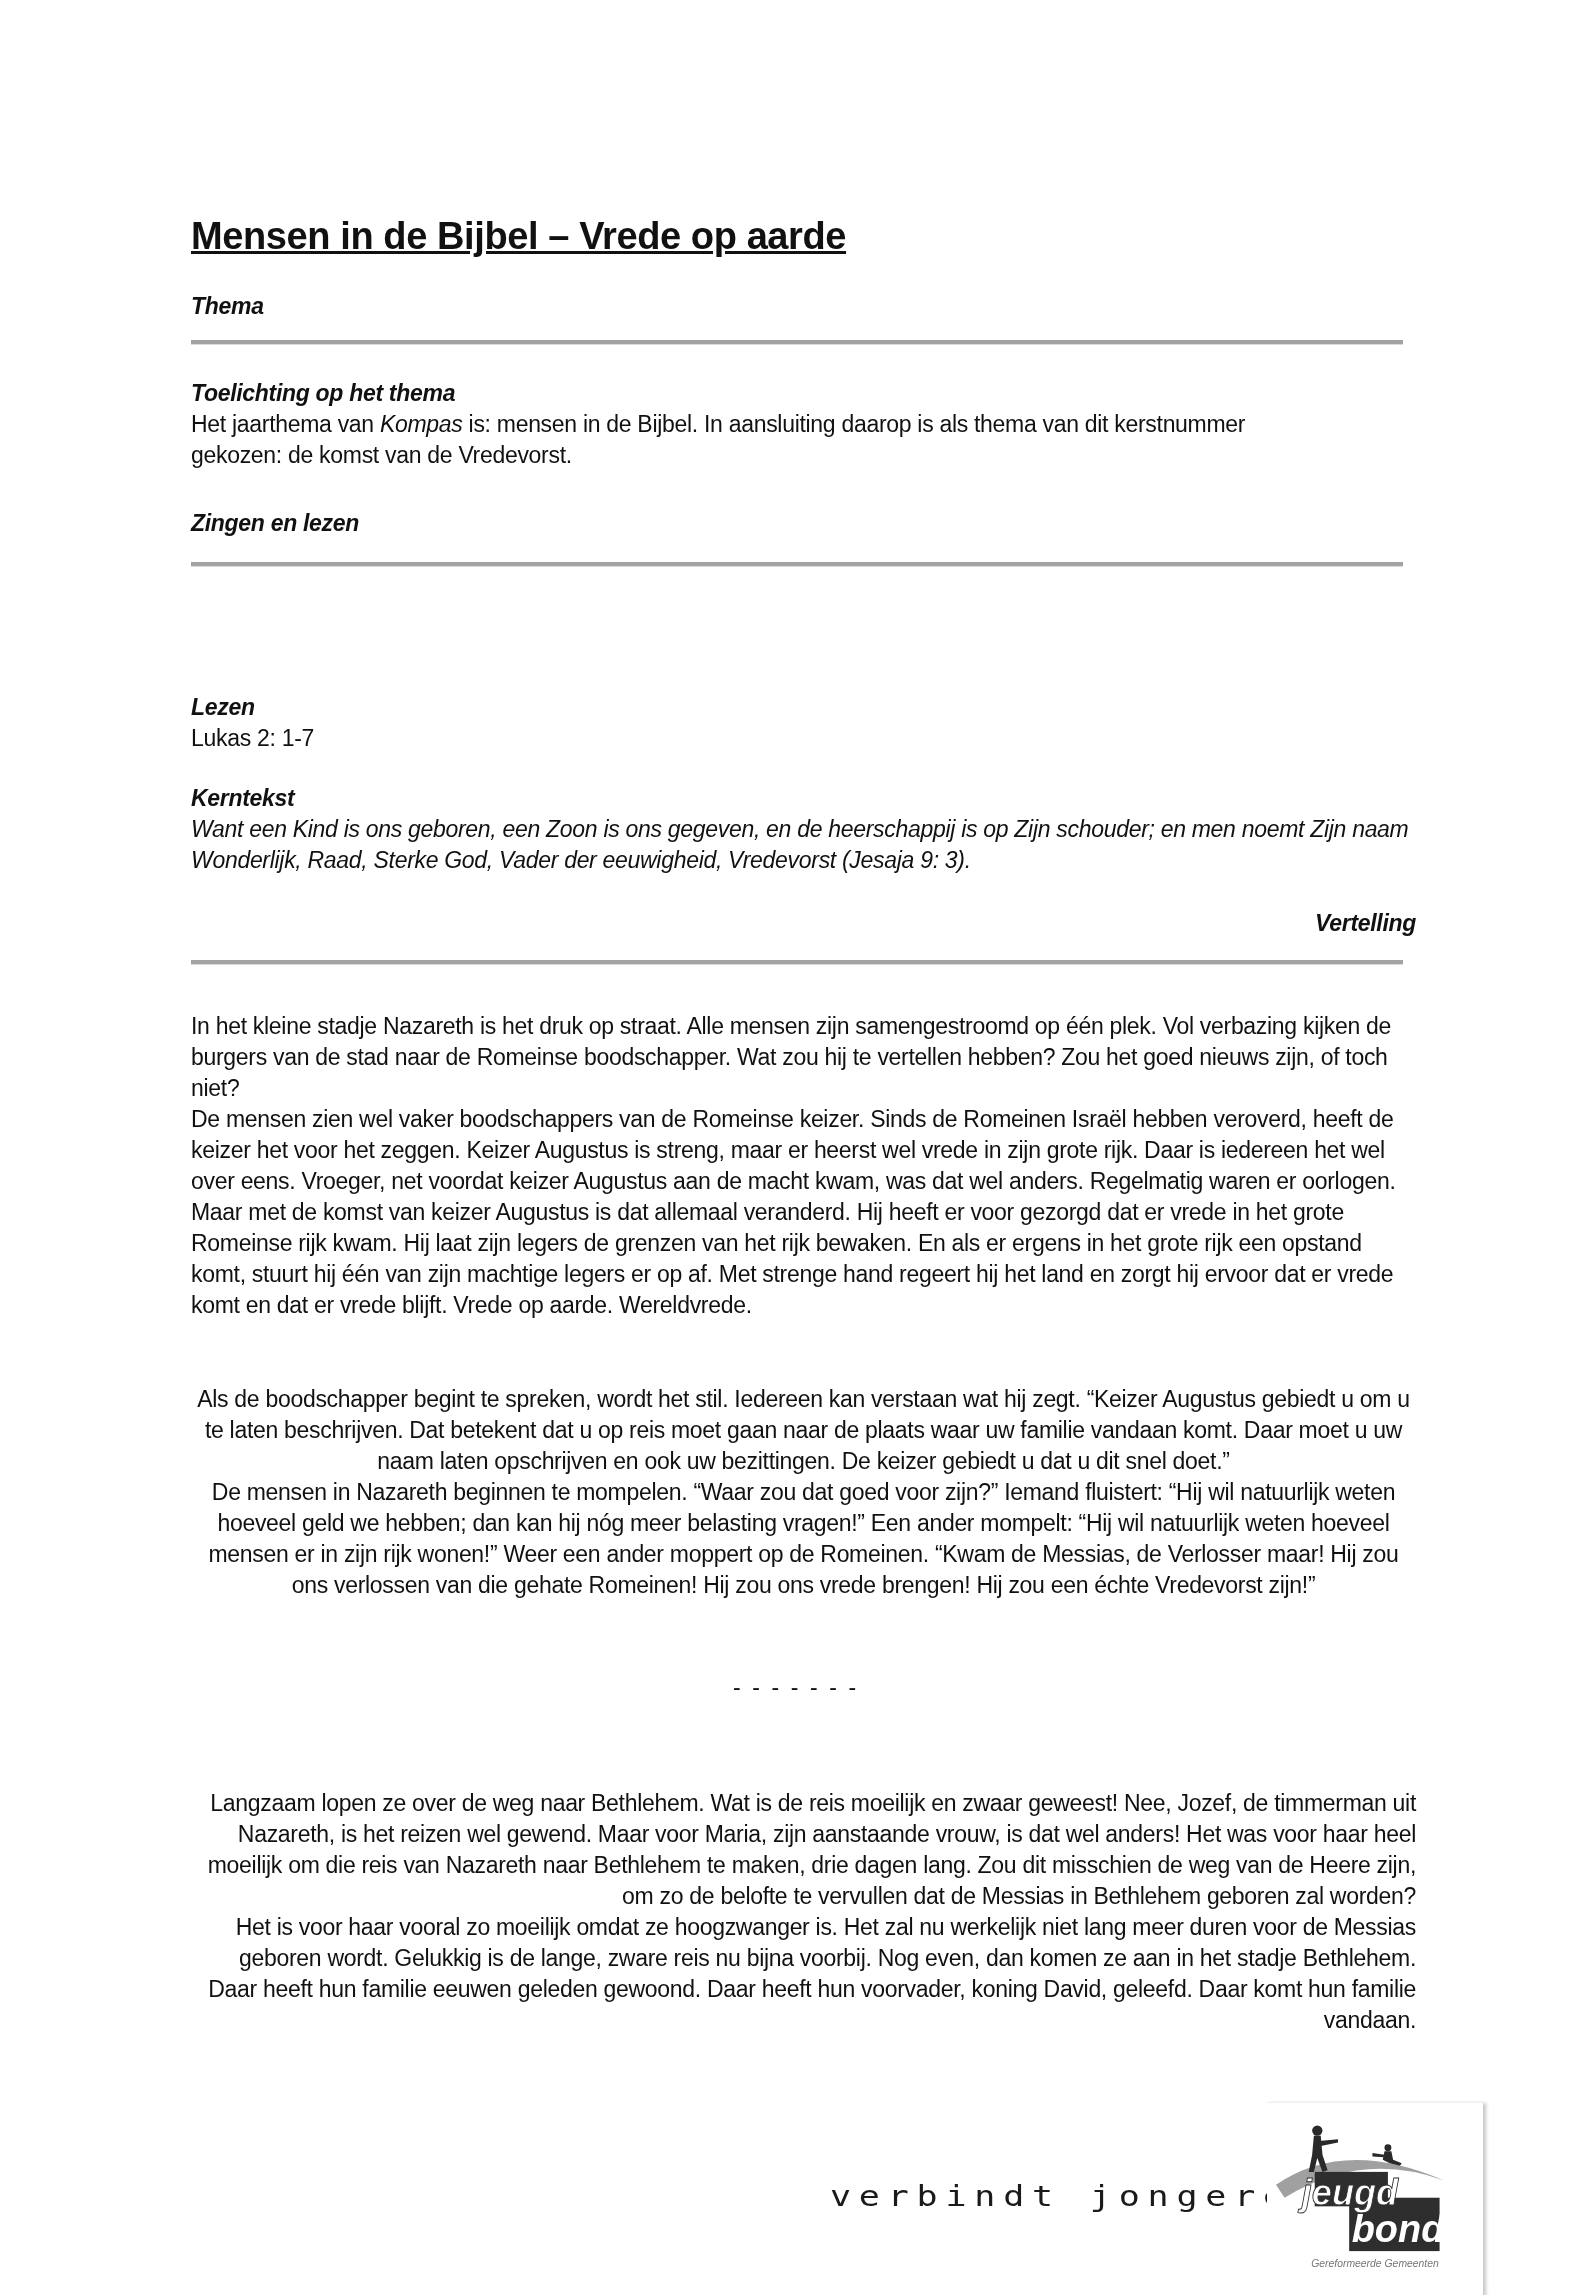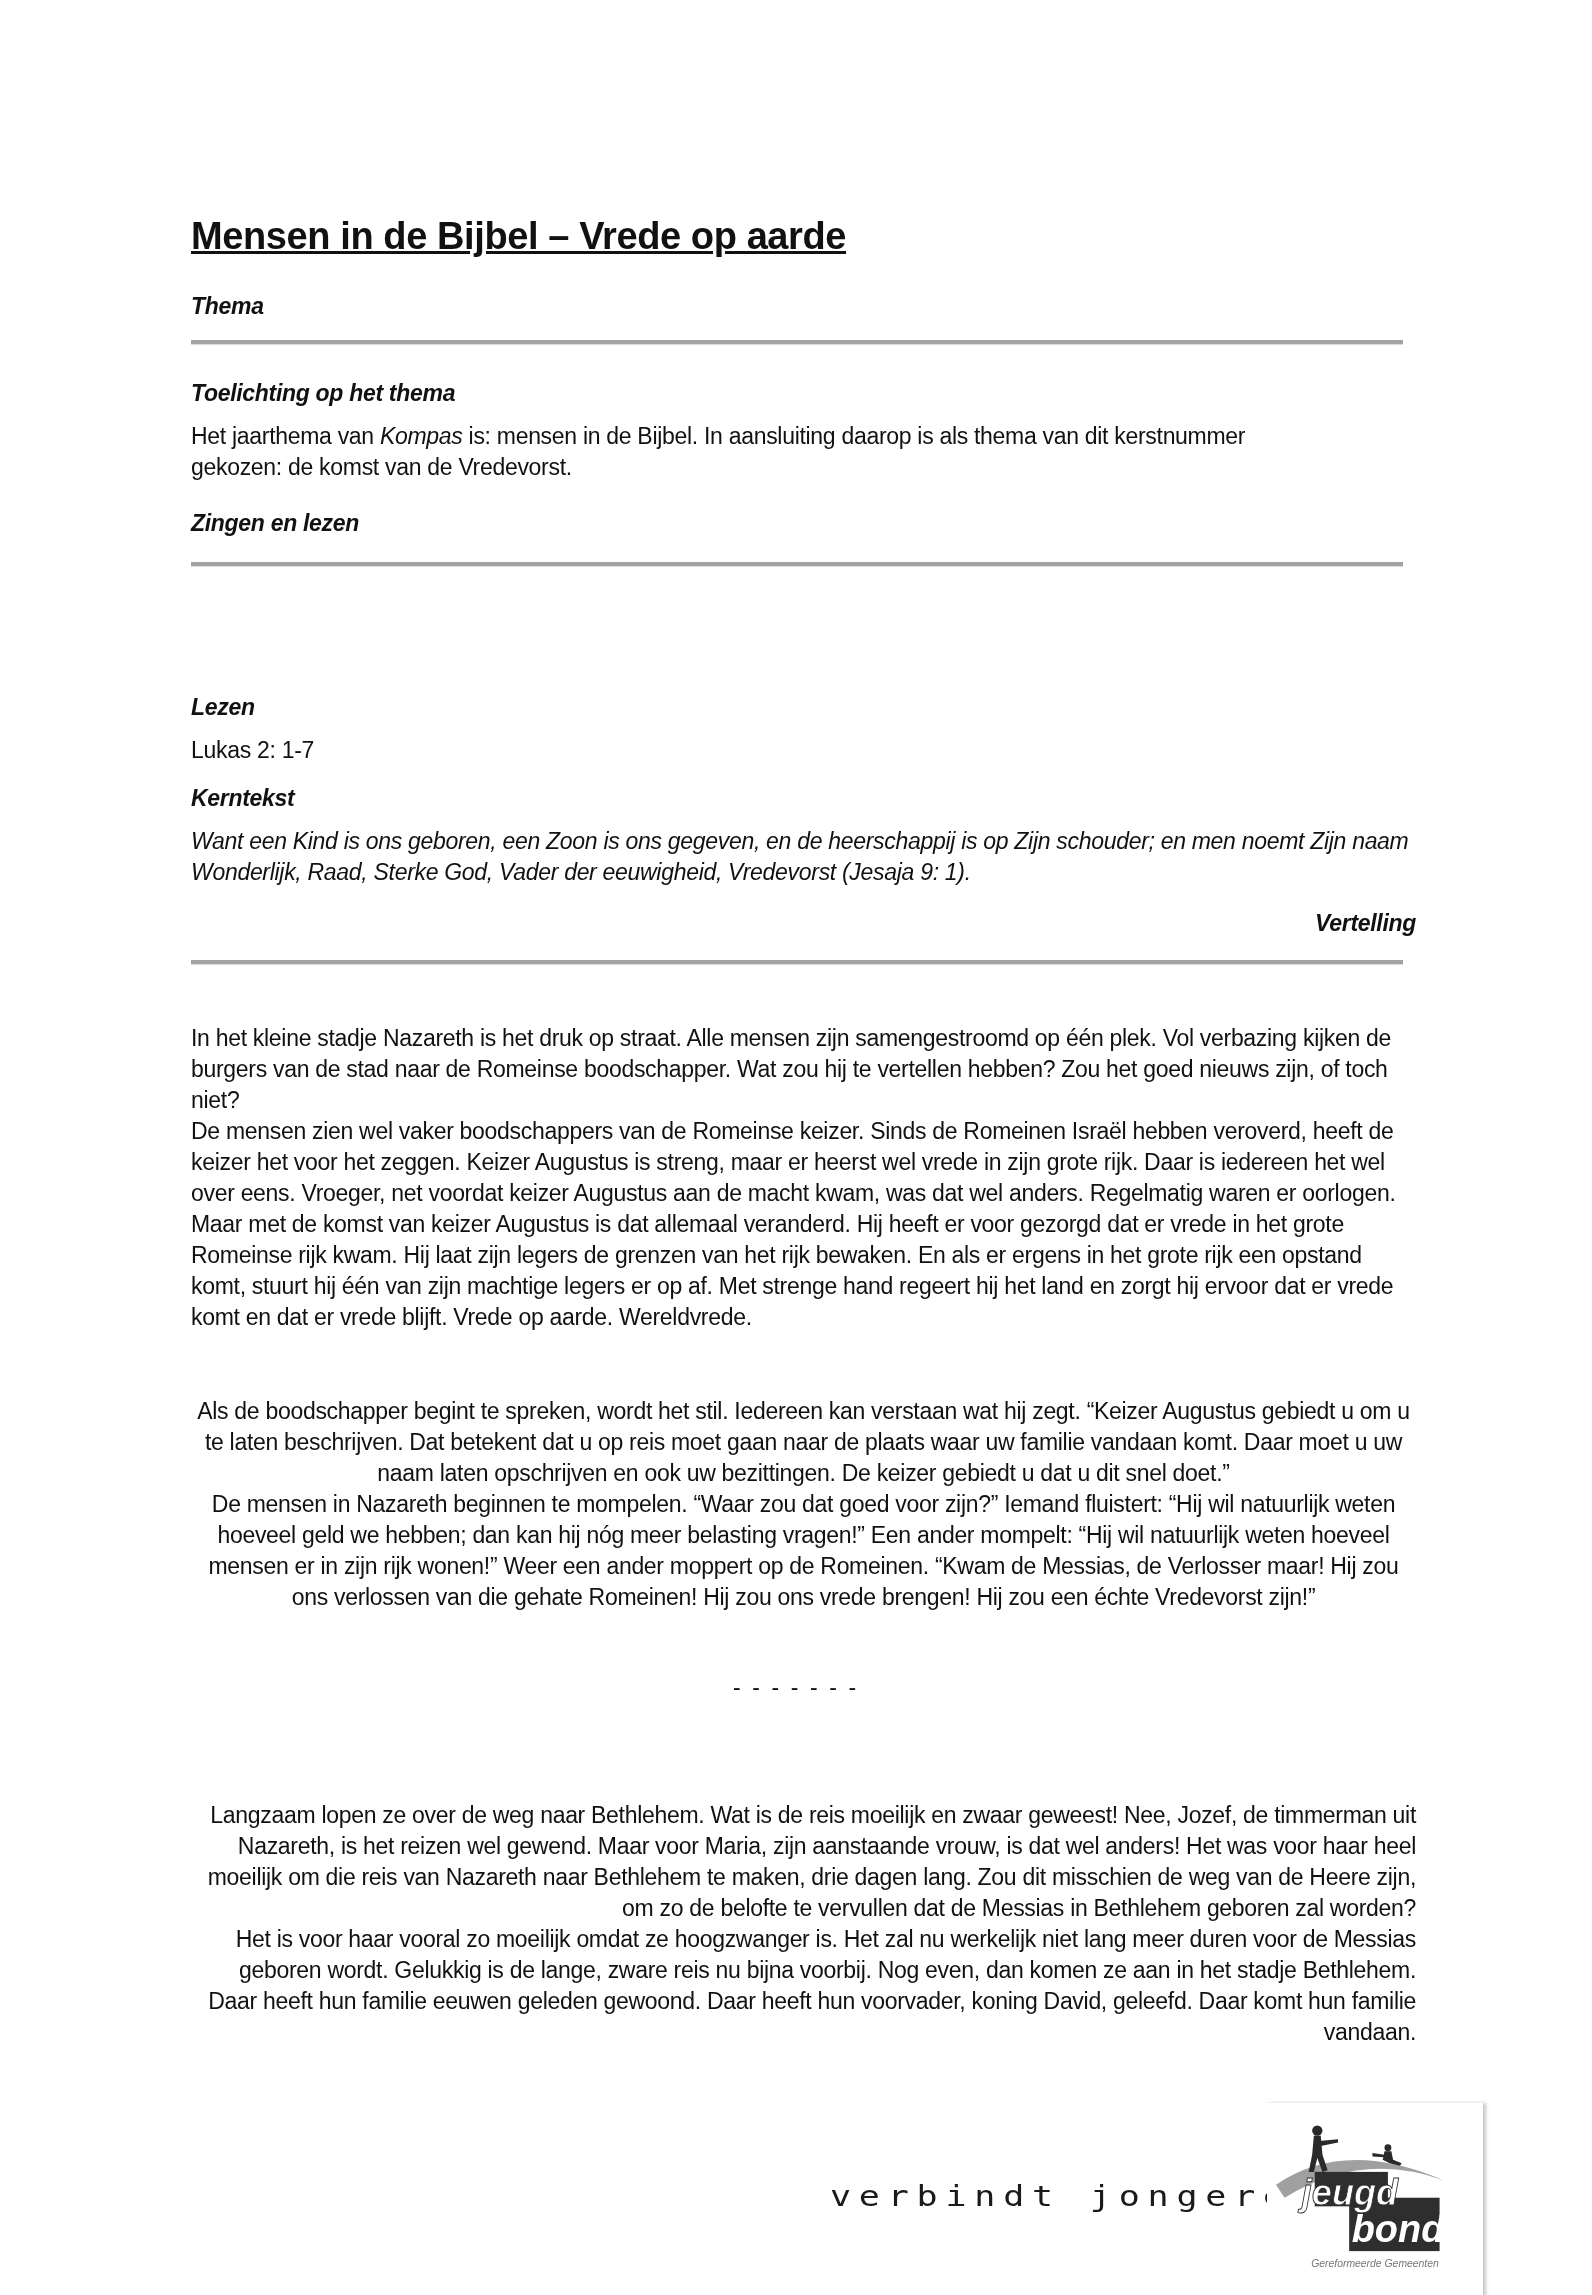--- a/index.html
+++ b/index.html
@@ -1,21 +1,21 @@
 <!DOCTYPE html>
 <html style="font-size:14px"><head>
 <meta charset="utf-8">
 <style>
   html, body { margin: 0; padding: 0; background: #ffffff; }
   body { width: 1592px; height: 2295px; position: relative; overflow: hidden;
          font-family: "Liberation Sans", sans-serif; color: #111111; }
   .blk { position: absolute; left: 191px; width: 1225px; }
   .title { font-size: 38px; font-weight: bold; line-height: 47px; letter-spacing: -0.4px; }
   .h { font-size: 23px; font-weight: bold; line-height: 31px; letter-spacing: -0.3px; font-style: italic; }
-  .p { font-size: 23px; line-height: 31px; letter-spacing: -0.3px; margin-top: 12px; }
+  .p { font-size: 23px; line-height: 31px; letter-spacing: -0.3px; }
   .p p { margin: 0; }
   .it { font-style: italic; }
   .rule { position: absolute; left: 191px; width: 1212px; height: 3.5px; background: #a3a3a3;
           box-shadow: 0 0.9px 0 #d8d8d8; }
   .sep { position: absolute; left: 0; width: 1592px; text-align: center; font-size: 23px;
          line-height: 31px; letter-spacing: 2.6px; }
   .tagline { position: absolute; left: 830px; top: 2176px; font-family: "DejaVu Sans Mono", monospace;
              font-size: 35px; letter-spacing: 7.8px; color: #1a1a1a; transform: scaleY(0.82); }
   .logo { position: absolute; left: 1267px; top: 2102px; width: 216px; height: 198px;
           background: #ffffff; border-top: 0.9px solid #eeeeee;
@@ -42,21 +42,21 @@
 <div class="blk" style="top:601px;">
 </div>
 
 <div class="blk" style="top:692px;">
   <div class="h">Lezen</div>
   <div class="p">Lukas 2: 1-7</div>
 </div>
 
 <div class="blk" style="top:783px;">
   <div class="h">Kerntekst</div>
-  <div class="p it" style="width:1225px;">Want een Kind is ons geboren, een Zoon is ons gegeven, en de heerschappij is op Zijn schouder; en men noemt Zijn naam Wonderlijk, Raad, Sterke God, Vader der eeuwigheid, Vredevorst (Jesaja 9: 1).</div>
+  <div class="p it" style="width:1225px;">Want een Kind is ons geboren, een Zoon is ons gegeven, en de heerschappij is op Zijn schouder; en men noemt Zijn naam Wonderlijk, Raad, Sterke God, Vader der eeuwigheid, Vredevorst (Jesaja 9: 3).</div>
 </div>
 
 <div class="blk h" style="top:908px;text-align:right;">Vertelling</div>
 <div class="rule" style="top:960px;"></div>
 
 <div class="blk p" style="top:1011px;">
   <p>In het kleine stadje Nazareth is het druk op straat. Alle mensen zijn samengestroomd op één plek. Vol verbazing kijken de burgers van de stad naar de Romeinse boodschapper. Wat zou hij te vertellen hebben? Zou het goed nieuws zijn, of toch niet?</p>
   <p>De mensen zien wel vaker boodschappers van de Romeinse keizer. Sinds de Romeinen Israël hebben veroverd, heeft de keizer het voor het zeggen. Keizer Augustus is streng, maar er heerst wel vrede in zijn grote rijk. Daar is iedereen het wel over eens. Vroeger, net voordat keizer Augustus aan de macht kwam, was dat wel anders. Regelmatig waren er oorlogen. Maar met de komst van keizer Augustus is dat allemaal veranderd. Hij heeft er voor gezorgd dat er vrede in het grote Romeinse rijk kwam. Hij laat zijn legers de grenzen van het rijk bewaken. En als er ergens in het grote rijk een opstand komt, stuurt hij één van zijn machtige legers er op af. Met strenge hand regeert hij het land en zorgt hij ervoor dat er vrede komt en dat er vrede blijft. Vrede op aarde. Wereldvrede.</p>
 </div>
 

